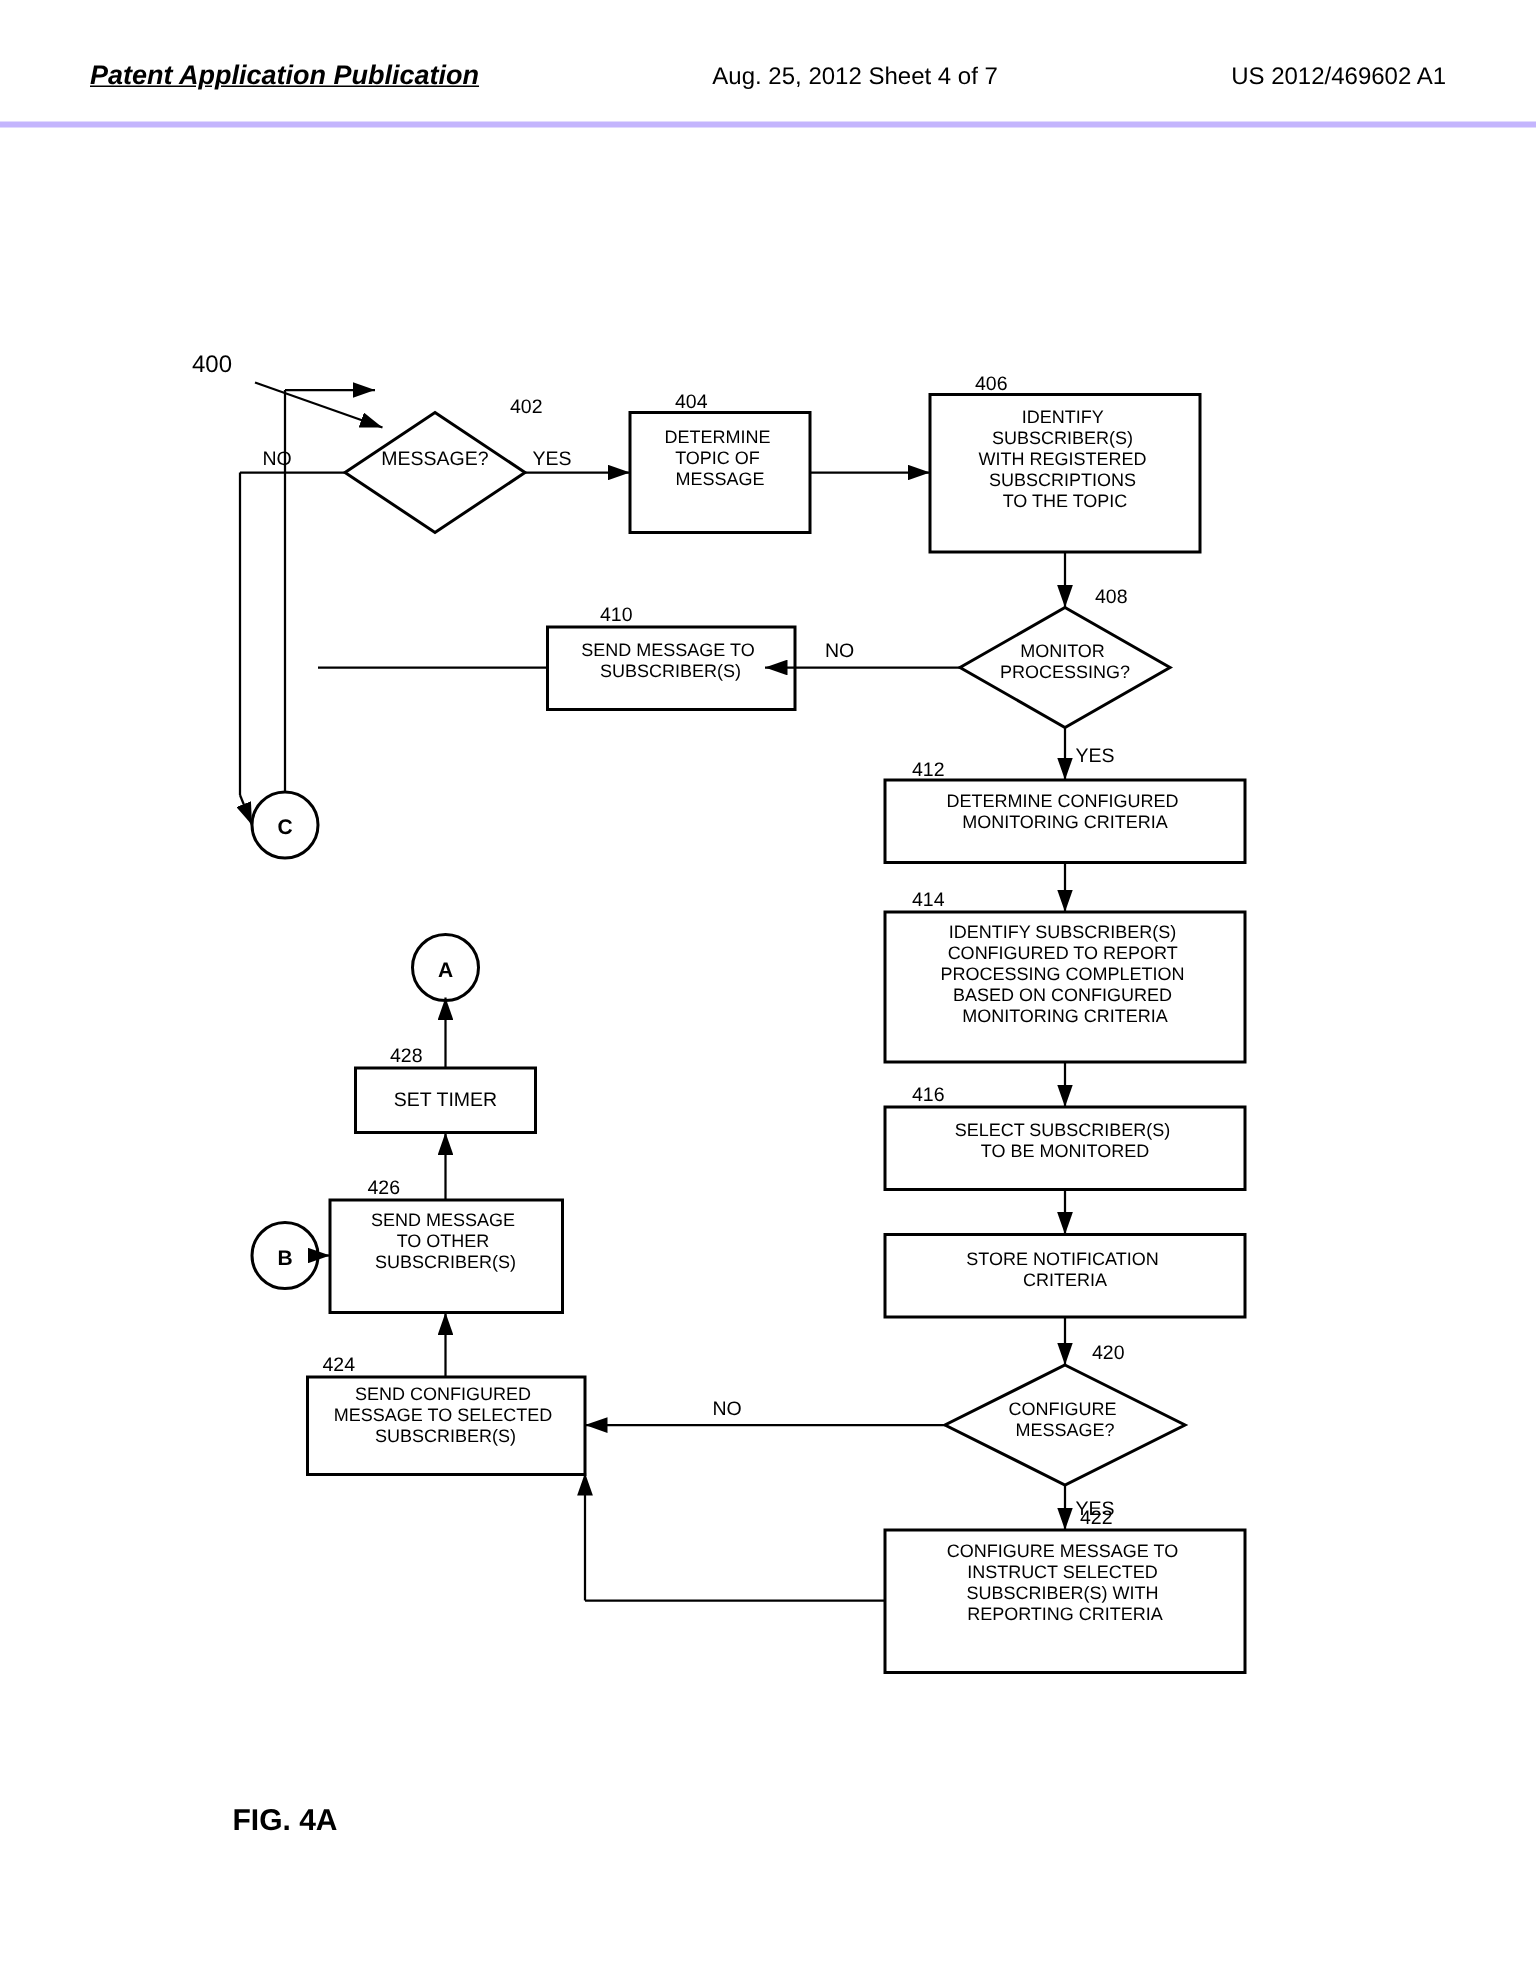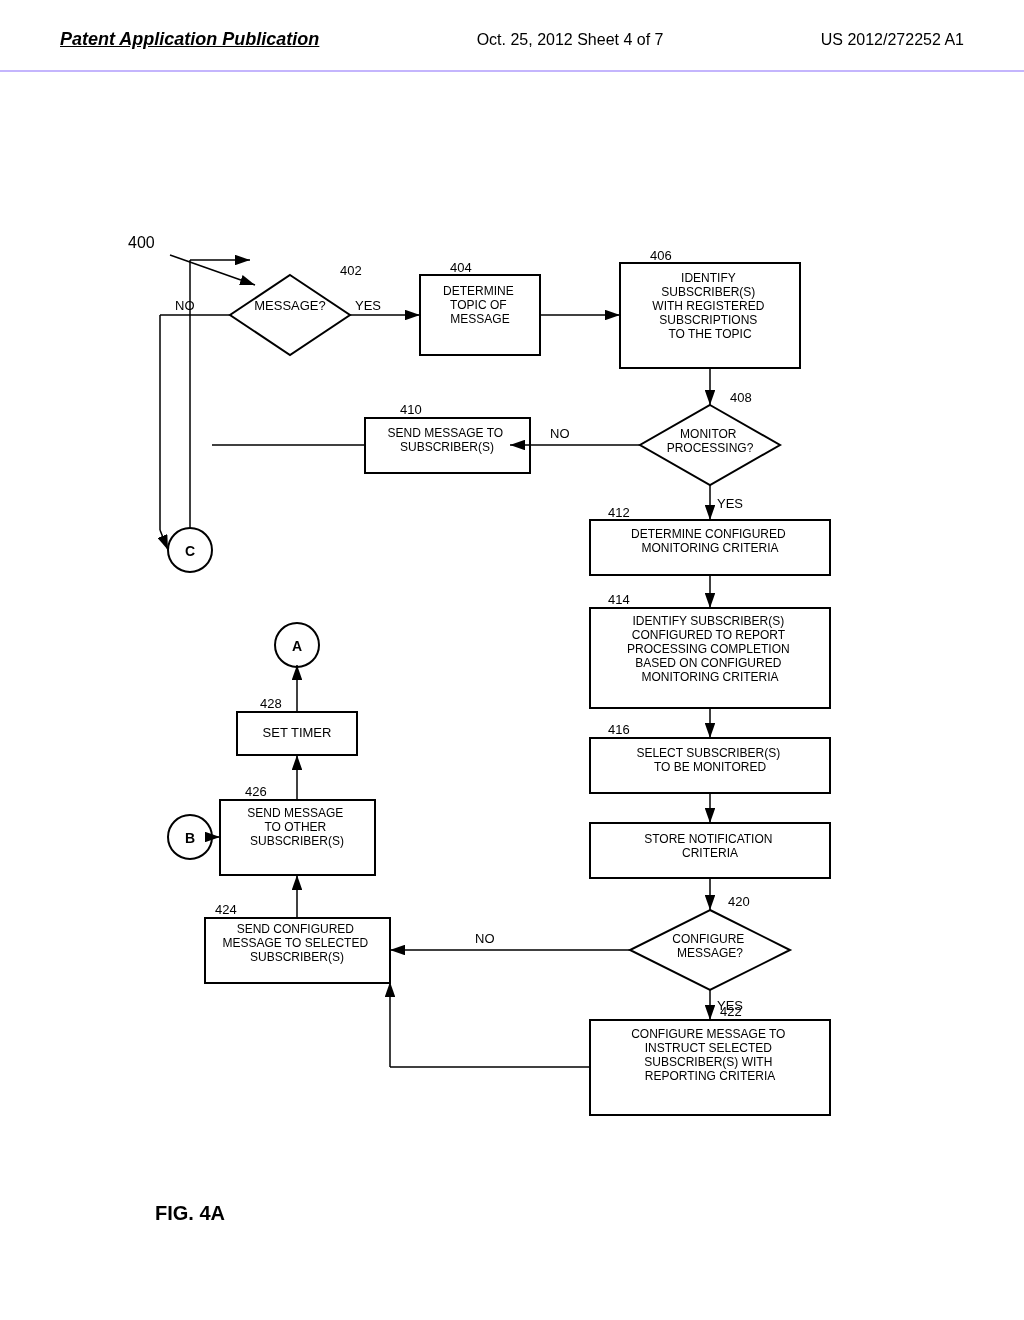--- a/index.html
+++ b/index.html
@@ -14,22 +14,22 @@
     .page {
       width: 1024px;
       height: 1320px;
       position: relative;
       background: #fff;
     }
     .header {
       display: flex;
       justify-content: space-between;
       align-items: baseline;
-      padding: 29px 60px 20px 60px;
-      border-bottom: 2px solid #c4b5fd;
+      padding: 40px 60px 20px 60px;
+      border-bottom: 4px solid #c4b5fd;
       text-align: right;
     }
     .header-left {
       font-size: 18px;
       font-weight: bold;
       font-style: italic;
       text-decoration: underline;
     }
     .header-center {
       font-size: 16px;
@@ -49,22 +49,22 @@
       width: 100%;
       height: 100%;
     }
   </style>
 </head>
 <body>
 
 <div class="page">
   <div class="header">
     <span class="header-left">Patent Application Publication</span>
-    <span class="header-center">Oct. 25, 2012   Sheet 4 of 7</span>
-    <span class="header-right">US 2012/272252 A1</span>
+    <span class="header-center">Aug. 25, 2012   Sheet 4 of 7</span>
+    <span class="header-right">US 2012/469602 A1</span>
   </div>
 
   <div class="diagram-area">
     <svg viewBox="0 0 904 1160" xmlns="http://www.w3.org/2000/svg">
       <defs>
         <marker id="arrowhead" markerWidth="10" markerHeight="7" refX="10" refY="3.5" orient="auto">
           <polygon points="0 0, 10 3.5, 0 7" fill="#000"></polygon>
         </marker>
       </defs>
 

